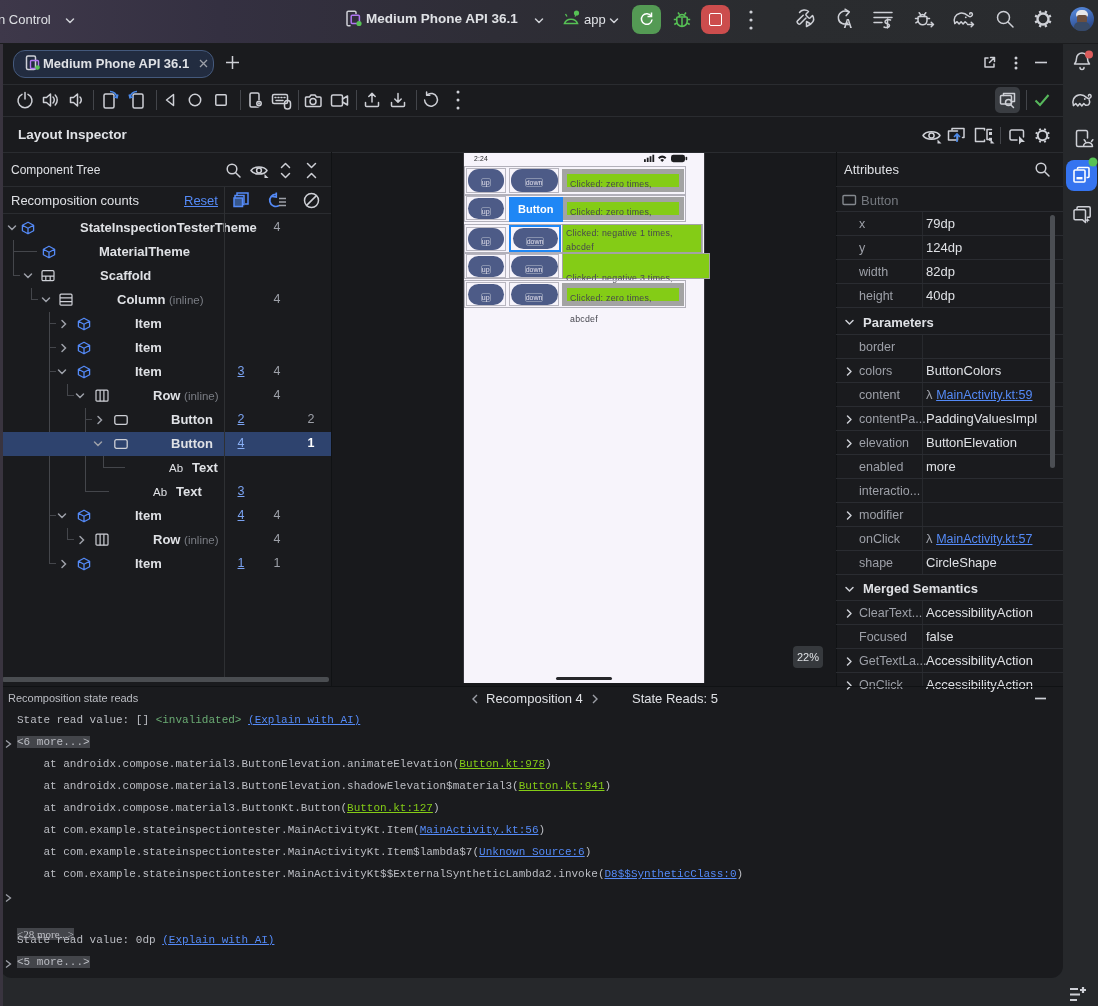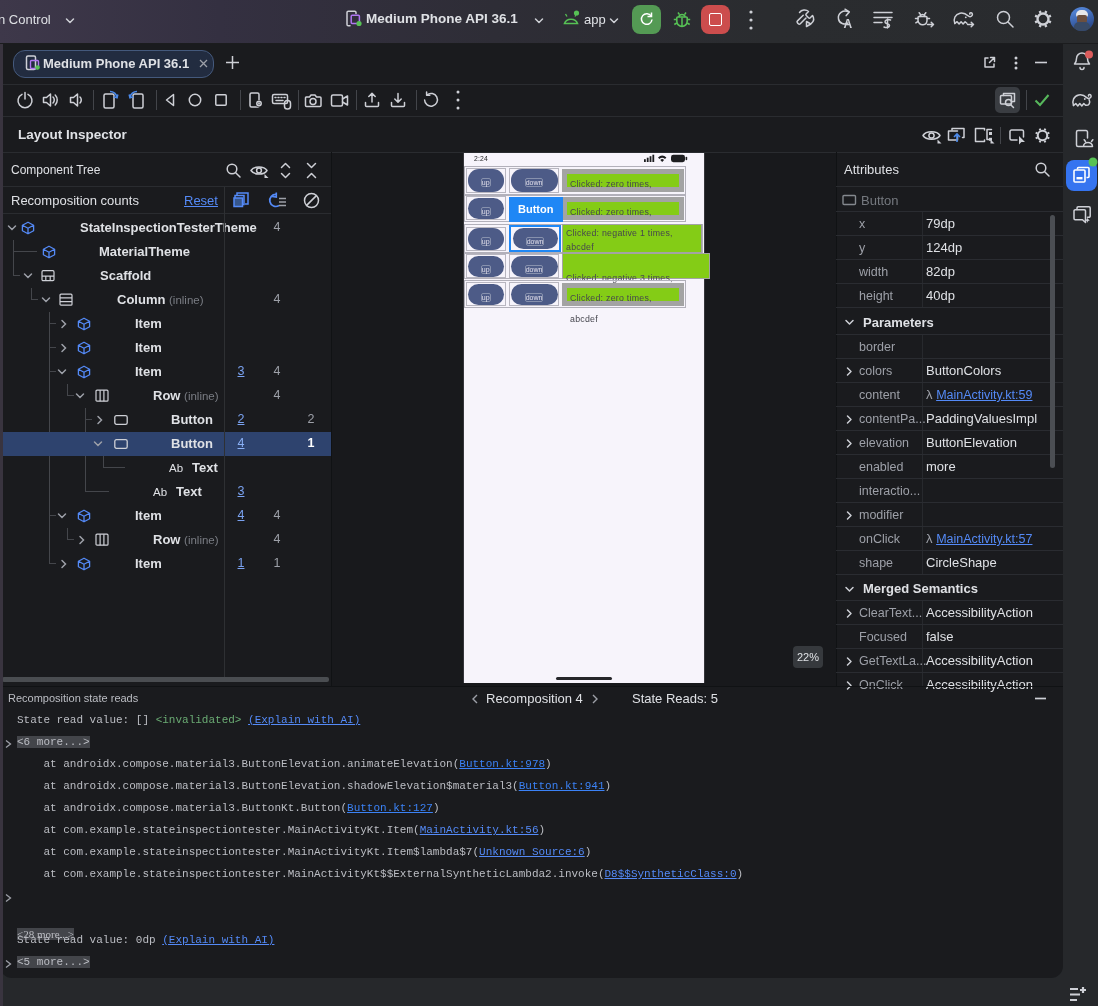--- a/index.html
+++ b/index.html
@@ -682,21 +682,21 @@
 <svg class="abs" style="left:590px;top:693px;" width="10" height="12">
     <path d="M3 2 L7 6 L3 10" fill="none" stroke="#9da0a8" stroke-width="1.4"></path>
   </svg>
 <div class="abs txt" style="left:632px;top:691px;">State Reads: 5</div>
 <svg class="abs" style="left:1034px;top:697px;" width="13" height="3">
     <path d="M1 1.5 H12" stroke="#ced0d6" stroke-width="1.7"></path>
   </svg>
 <style>
   .cline { position:absolute; left:17px; font-family:"Liberation Mono", monospace; font-size:11px; color:#bcbec4; white-space:pre; }
   .fold { background:#43454a; }
-  .glink { color:#3b82f6; text-decoration:underline; }
+  .glink { color:#84cc16; text-decoration:underline; }
   .grn { color:#6aab73; }
   .farr { position:absolute; left:3px; }
 </style>
 <div class="cline" style="top:714px;">State read value: [] <span class="grn">&lt;invalidated&gt;</span> <span class="link">(Explain with AI)</span></div>
 <svg class="farr" style="top:739px;" width="10" height="10">
     <path d="M3 1.5 L7.5 5 L3 8.5" fill="none" stroke="#9da0a8" stroke-width="1.3"></path>
   </svg>
 <div class="cline" style="top:736px;"><span class="fold">&lt;6 more...&gt;</span></div>
 <div class="cline" style="top:758px;">    at androidx.compose.material3.ButtonElevation.animateElevation(<span class="glink">Button.kt:978</span>)</div>
 <div class="cline" style="top:780px;">    at androidx.compose.material3.ButtonElevation.shadowElevation$material3(<span class="glink">Button.kt:941</span>)</div>

